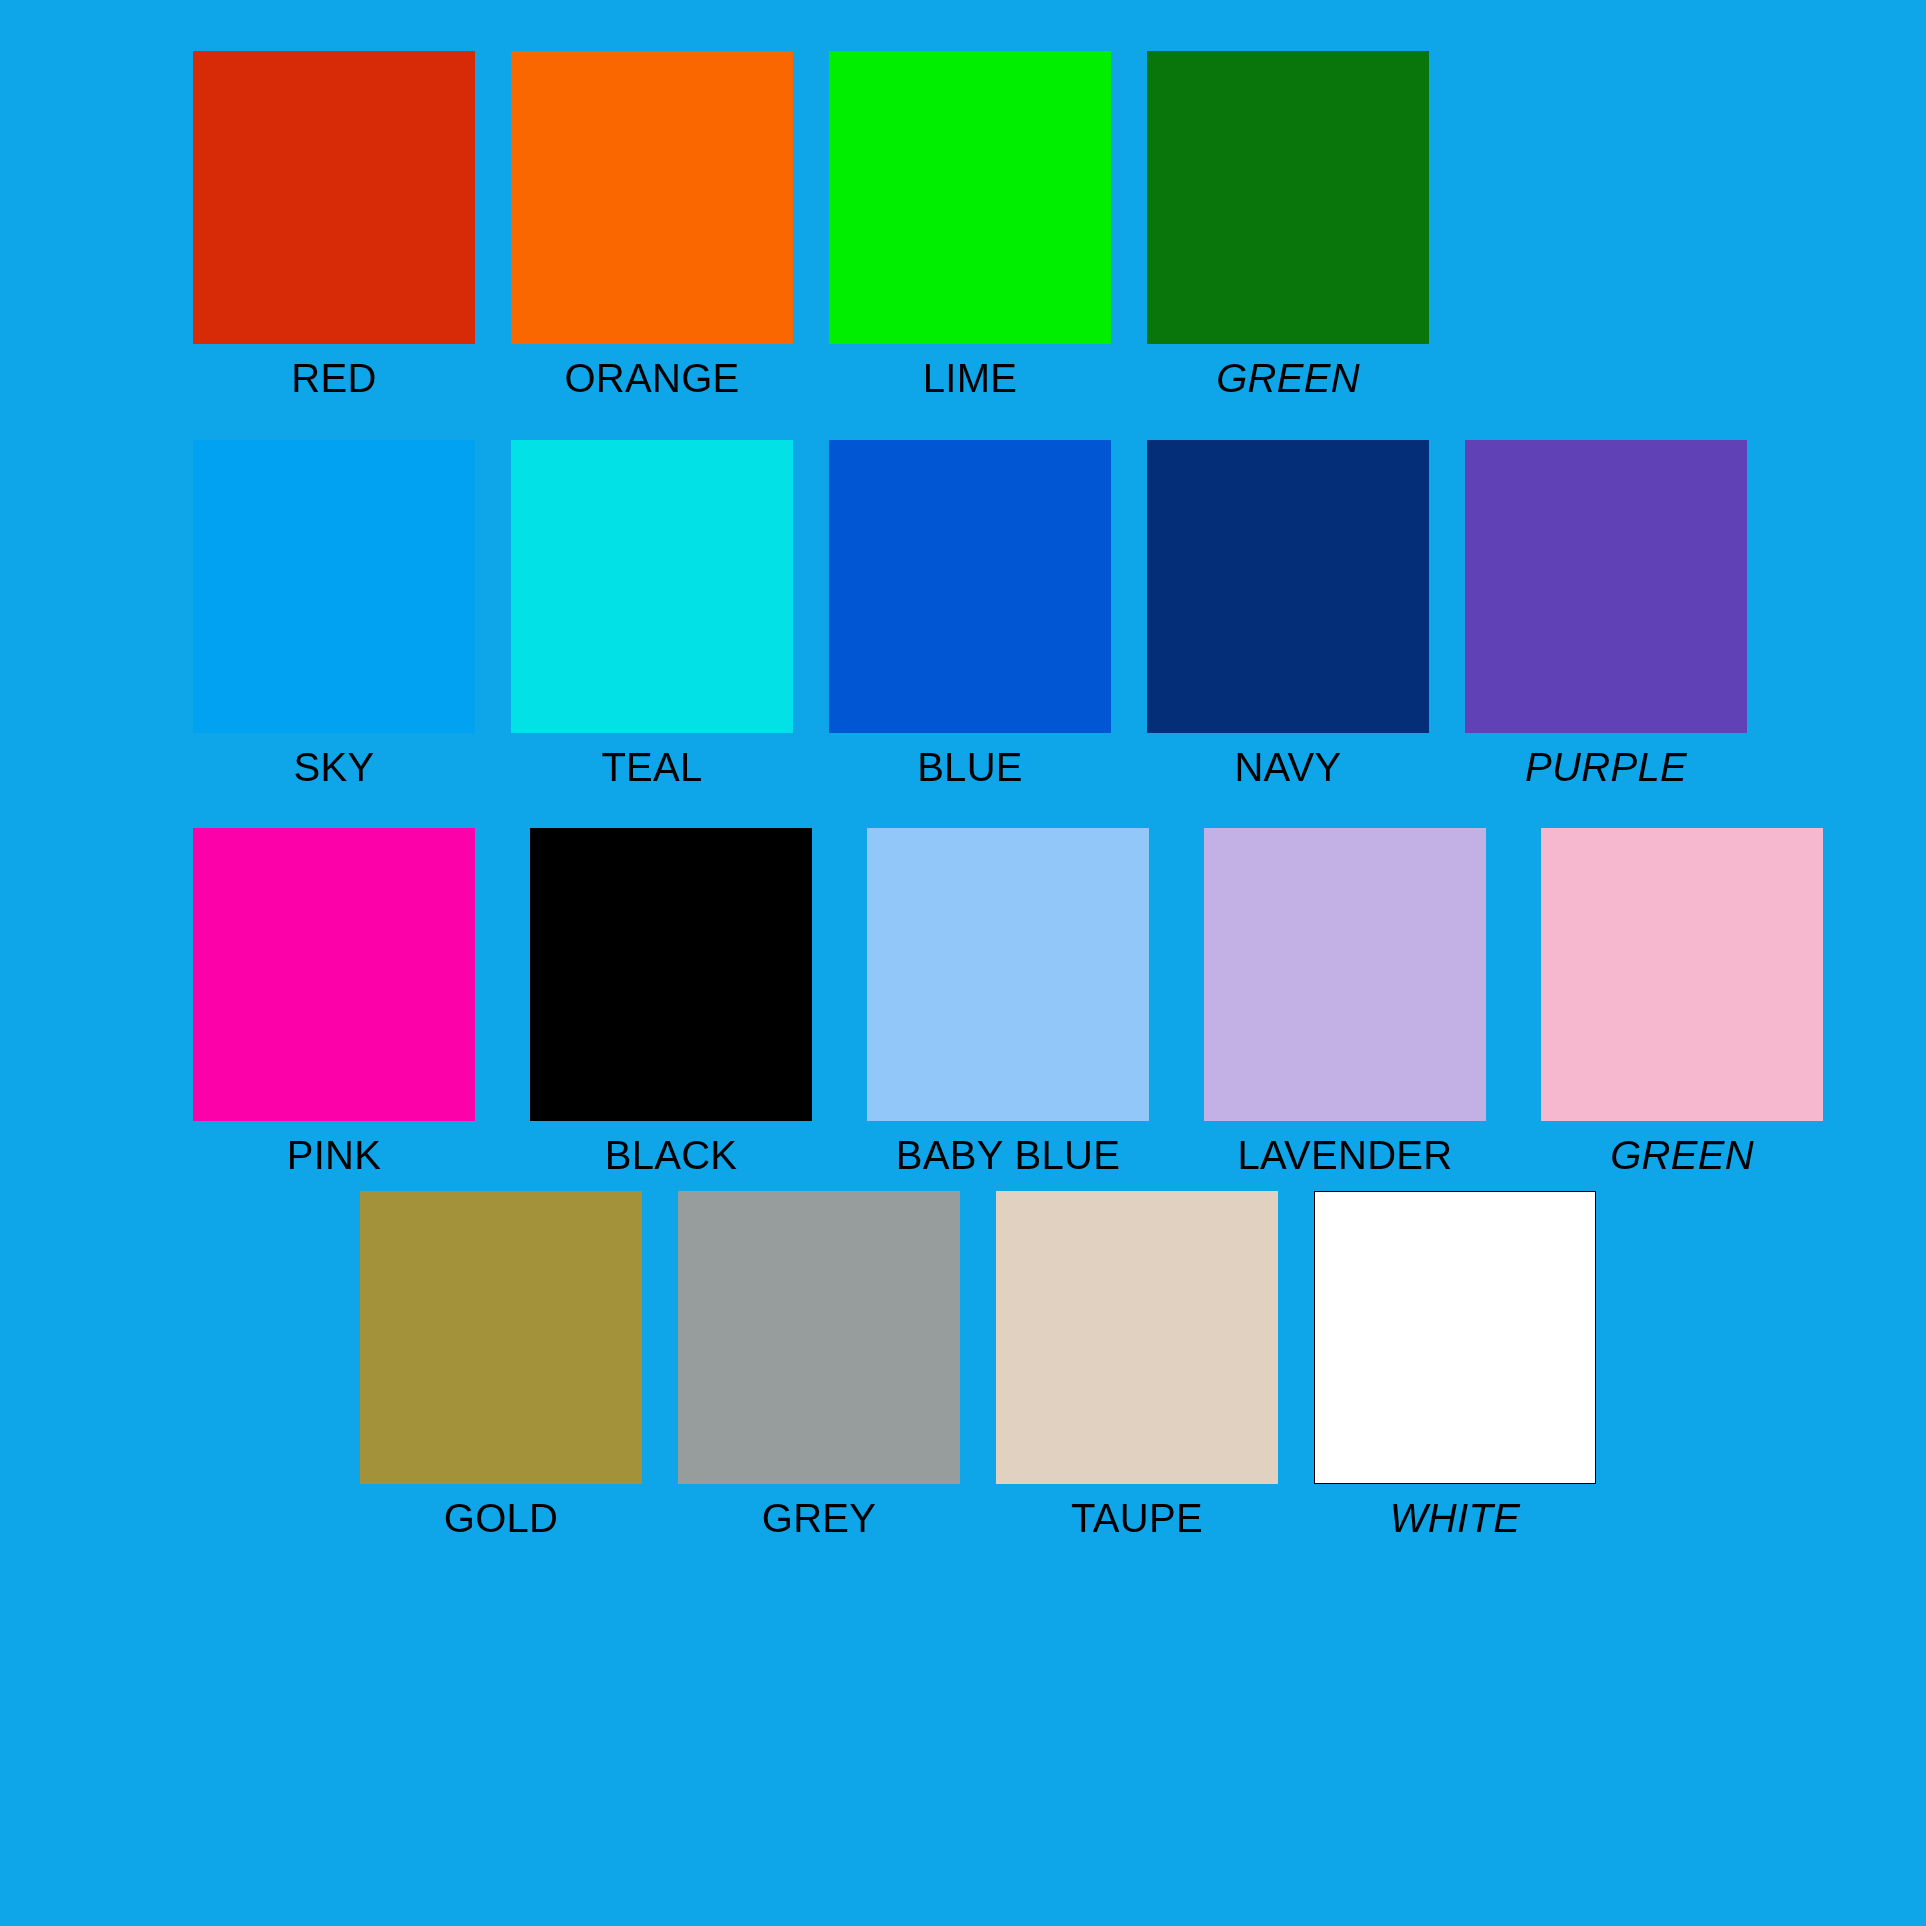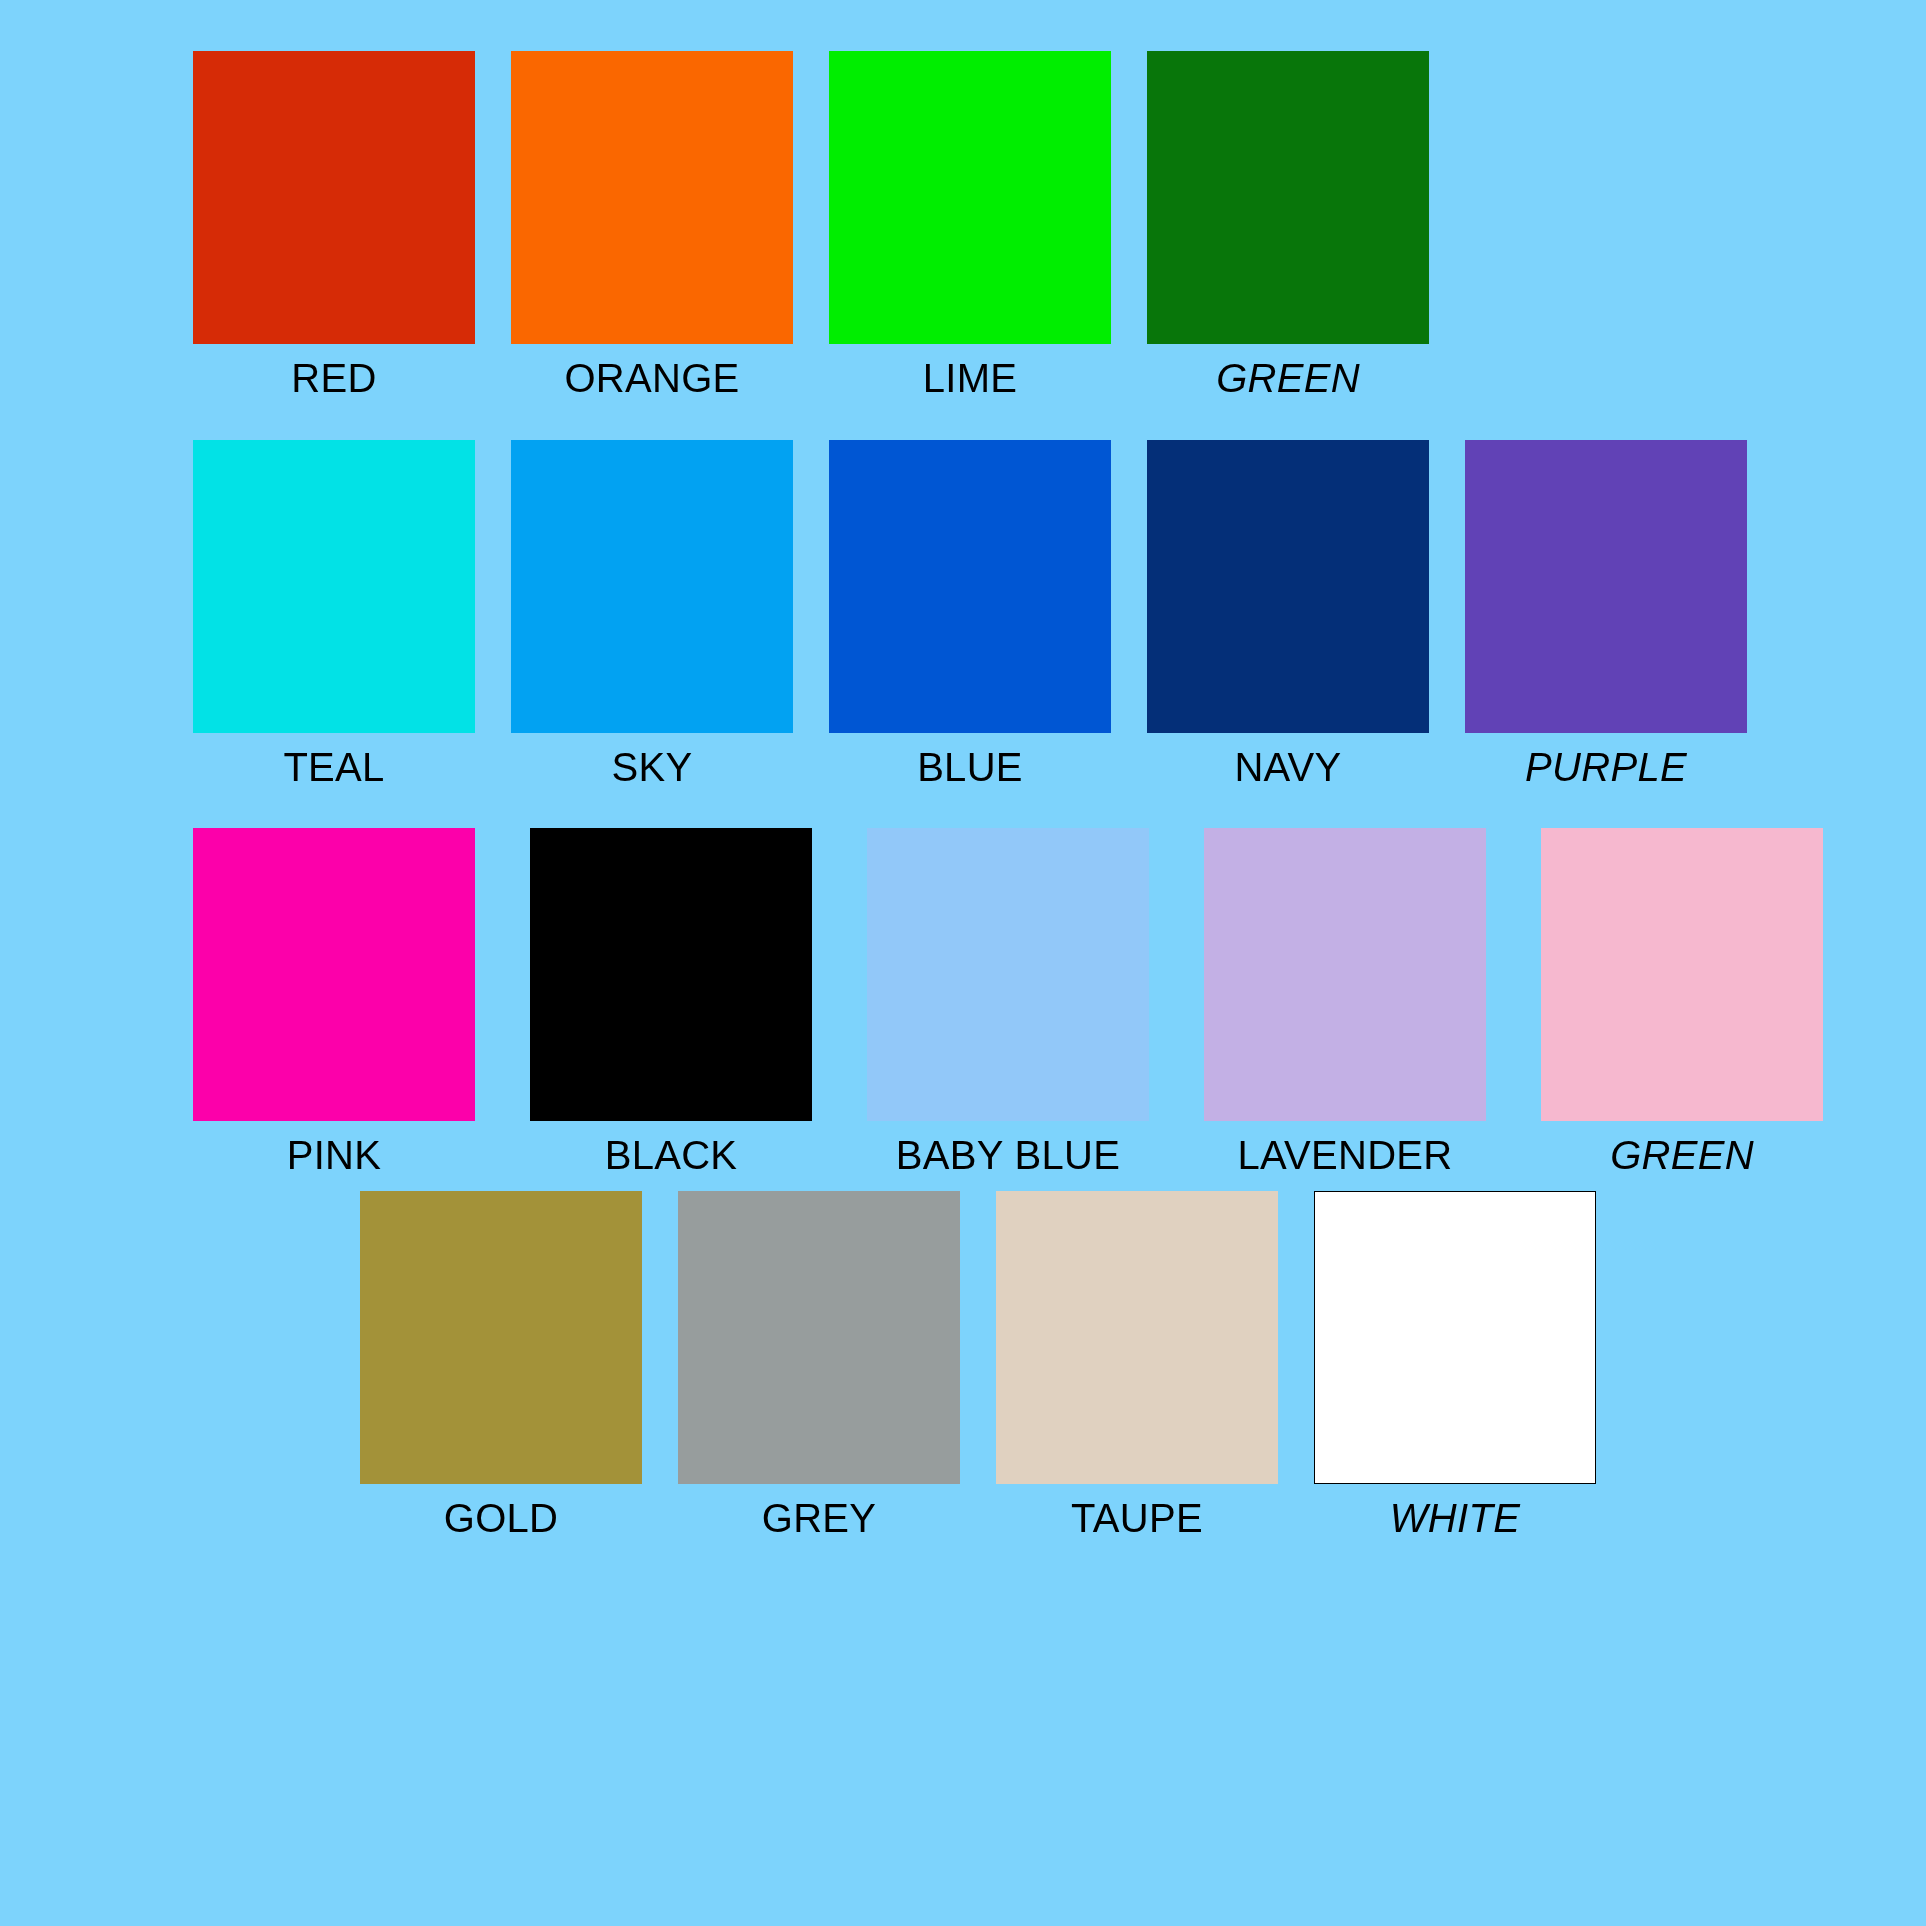--- a/index.html
+++ b/index.html
@@ -12,21 +12,21 @@
     height: 1926px;
     font-family: "Liberation Sans", sans-serif;
     -webkit-font-smoothing: antialiased;
     overflow: hidden;
   }
 
   #palette-sheet {
     position: relative;
     width: 1926px;
     height: 1926px;
-    background: #7dd3fc;
+    background: #0ea5e9;
   }
 
   .swatch-grid {
     position: absolute;
     left: 0;
     top: 0;
     width: 1926px;
   }
 
   .swatch-row {
@@ -93,26 +93,26 @@
           <div class="swatch-chip" style="background-color: rgb(0, 238, 0);"></div>
           <div class="swatch-label">LIME</div>
         </div>
         <div class="swatch-cell">
           <div class="swatch-chip" style="background-color: rgb(8, 118, 10);"></div>
           <div class="swatch-label">GREEN</div>
         </div>
       </div>
       <div class="swatch-row row-1">
         <div class="swatch-cell">
+          <div class="swatch-chip" style="background-color: rgb(2, 162, 242);"></div>
+          <div class="swatch-label">SKY</div>
+        </div>
+        <div class="swatch-cell">
           <div class="swatch-chip" style="background-color: rgb(2, 226, 230);"></div>
           <div class="swatch-label">TEAL</div>
-        </div>
-        <div class="swatch-cell">
-          <div class="swatch-chip" style="background-color: rgb(2, 162, 242);"></div>
-          <div class="swatch-label">SKY</div>
         </div>
         <div class="swatch-cell">
           <div class="swatch-chip" style="background-color: rgb(0, 86, 211);"></div>
           <div class="swatch-label">BLUE</div>
         </div>
         <div class="swatch-cell">
           <div class="swatch-chip" style="background-color: rgb(4, 47, 120);"></div>
           <div class="swatch-label">NAVY</div>
         </div>
         <div class="swatch-cell">

